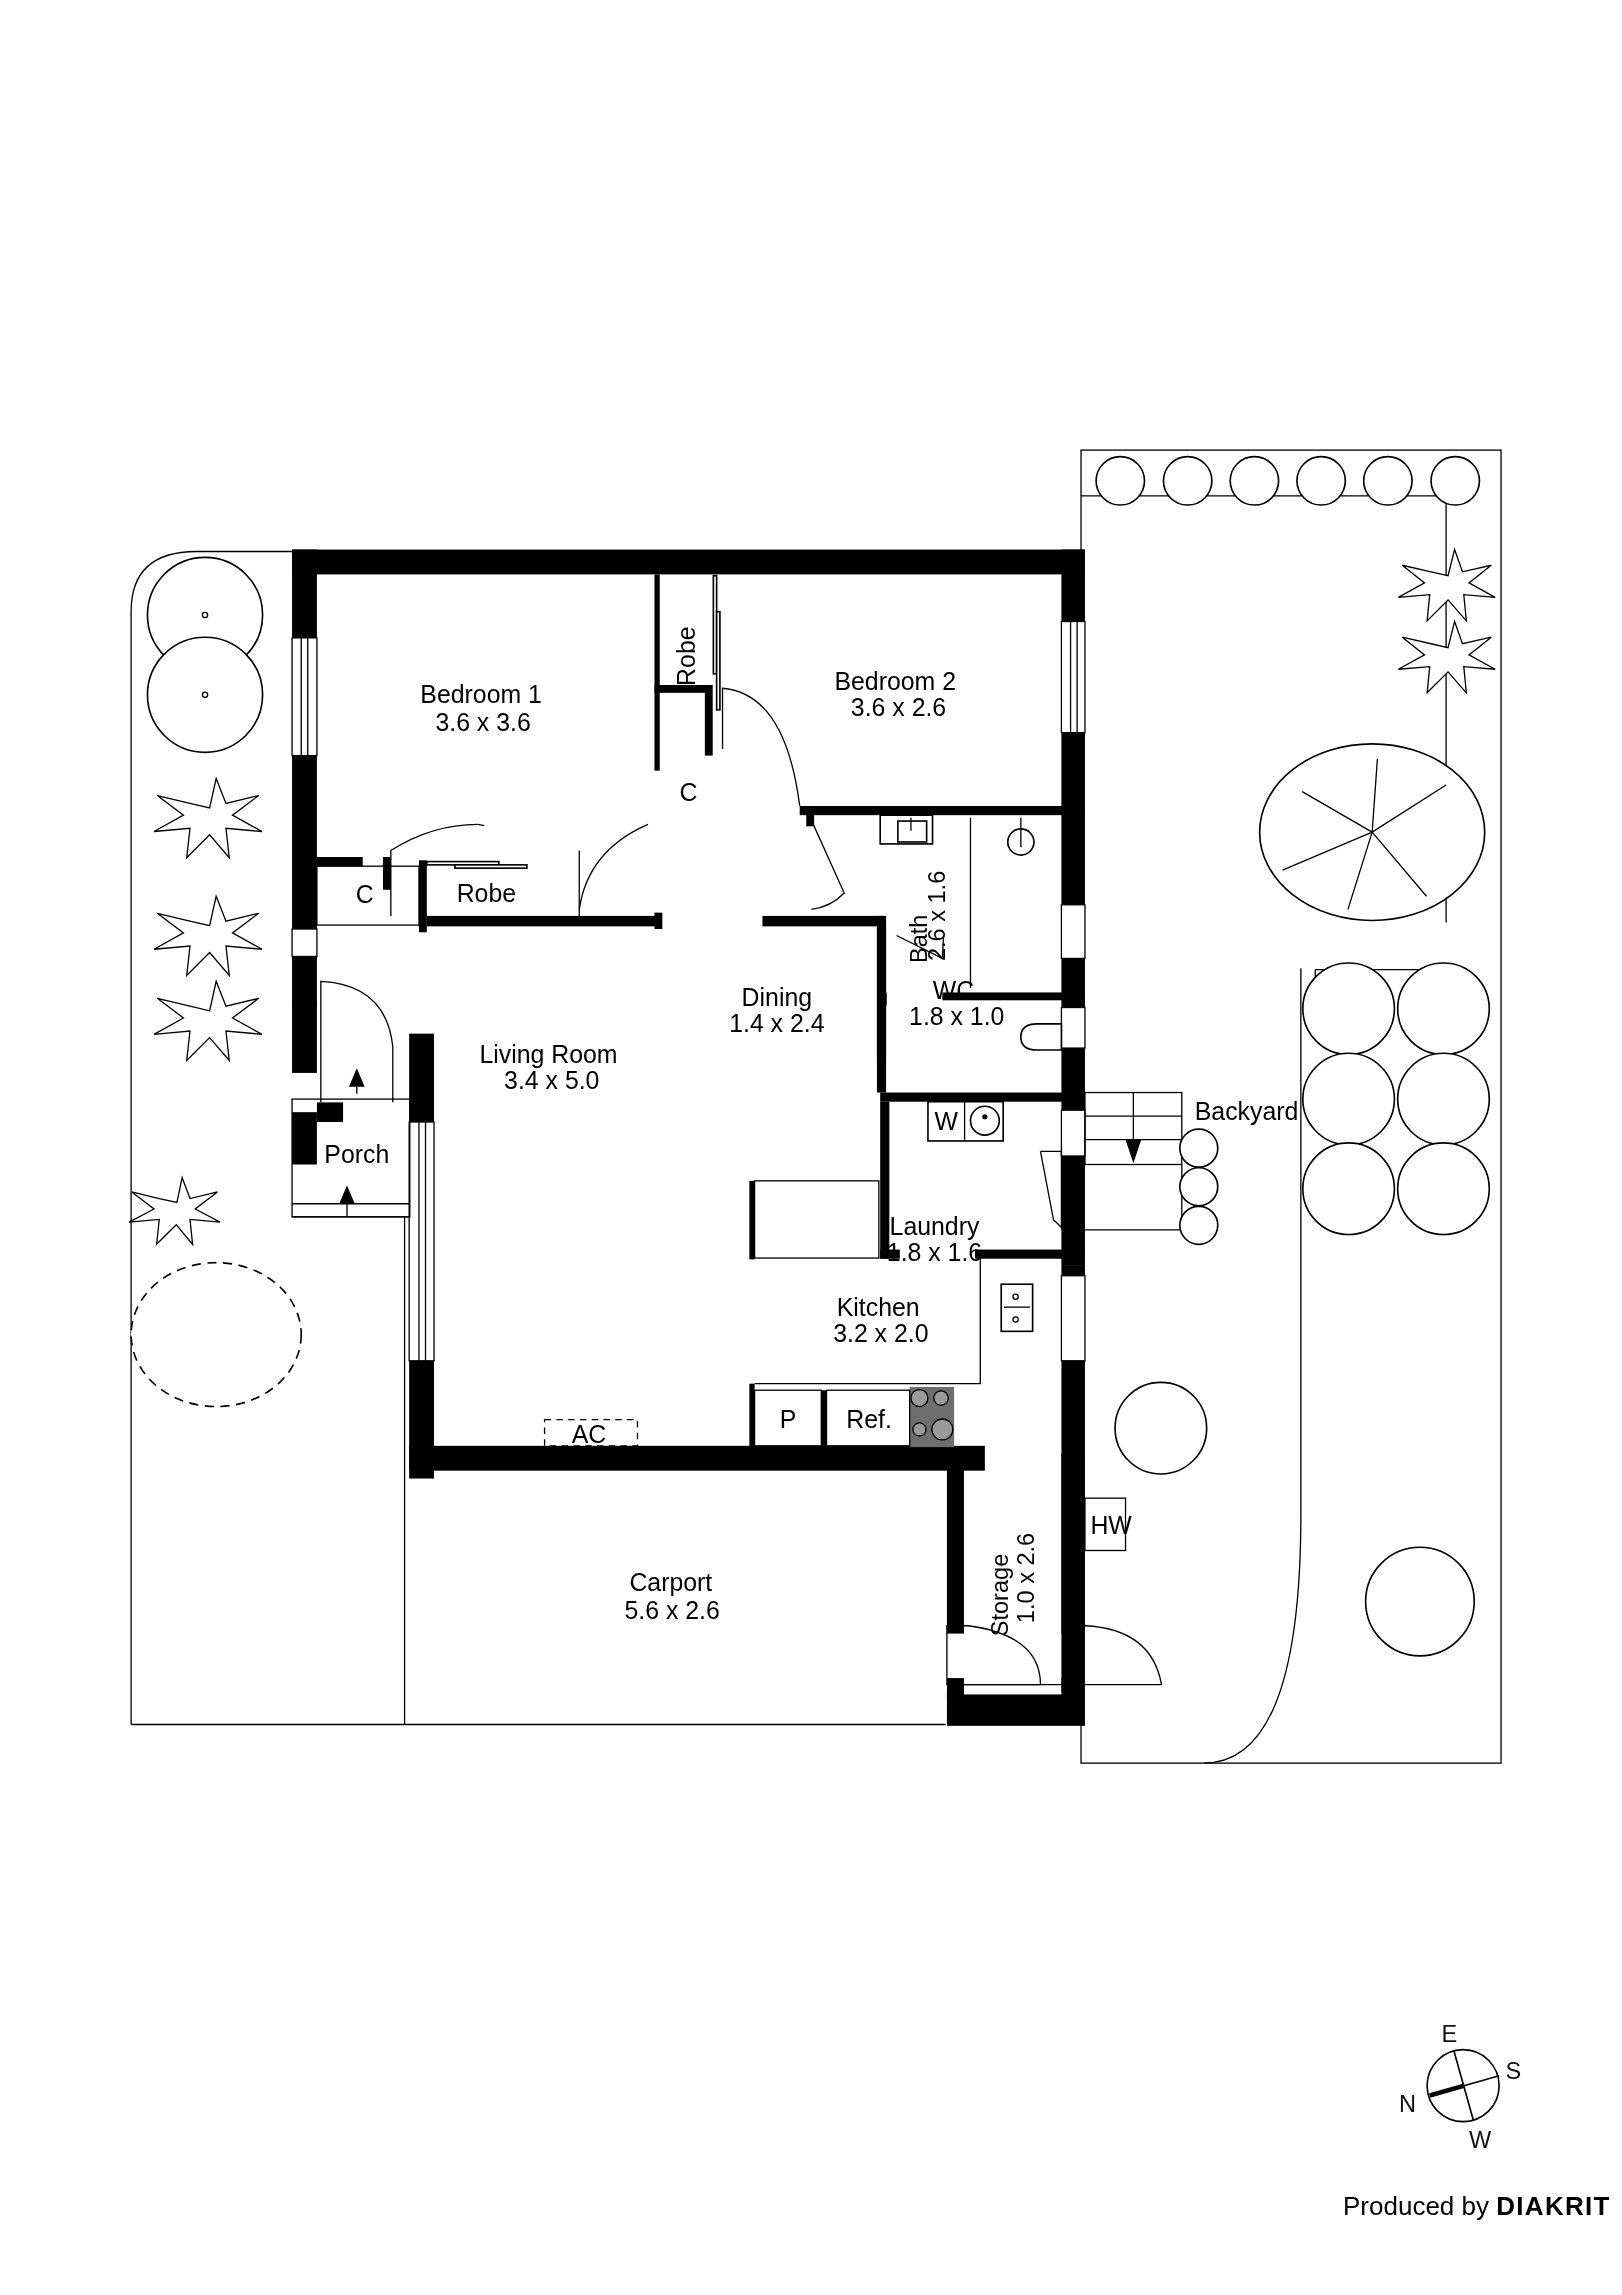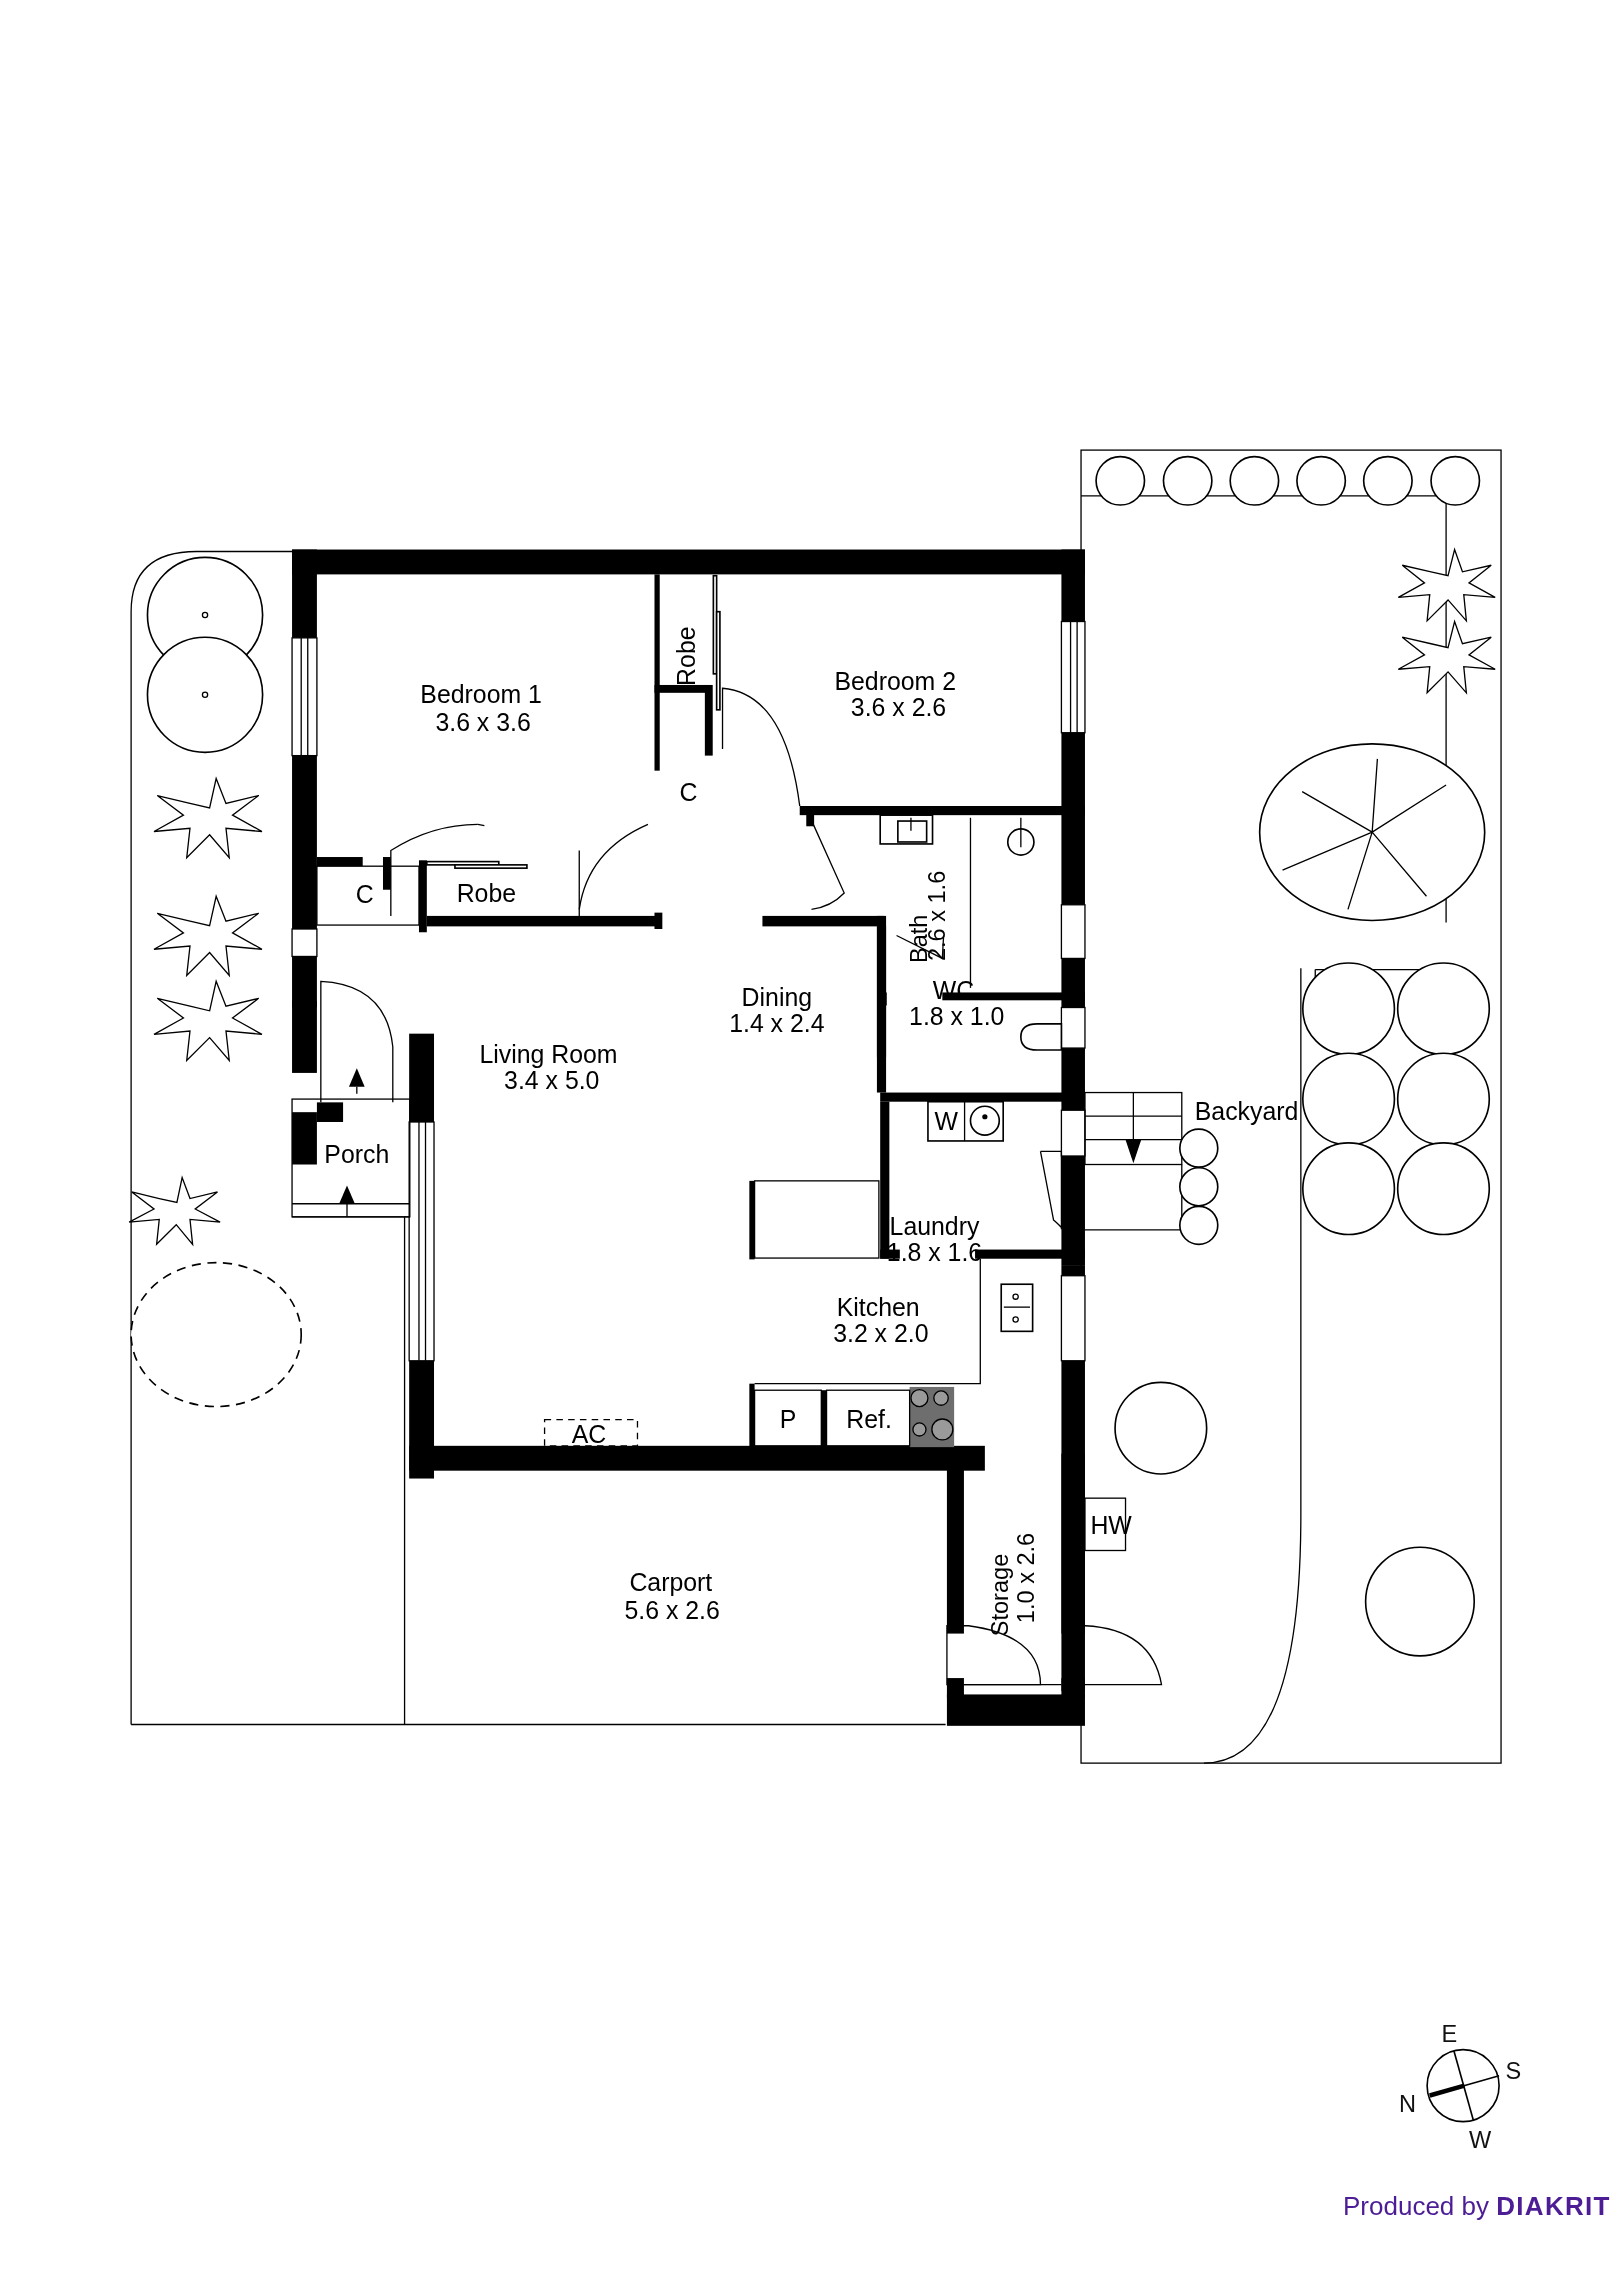--- a/index.html
+++ b/index.html
@@ -5,21 +5,21 @@
   html, body { margin: 0; padding: 0; background: #ffffff; }
   body { width: 1623px; height: 2295px; position: relative; overflow: hidden; font-family: "Liberation Sans", sans-serif; }
   #plan { position: absolute; left: 0; top: 0; width: 1623px; height: 2295px; }
   .wall { fill: #000; }
   .thin { fill: none; stroke: #000; stroke-width: 2; }
   .win { fill: #fff; stroke: #000; stroke-width: 2; }
   .fix { fill: #fff; stroke: #000; stroke-width: 2.5; }
   .lbl { font-family: "Liberation Sans", sans-serif; font-size: 38px; fill: #000; text-anchor: middle; }
   .lbl-sm { font-family: "Liberation Sans", sans-serif; font-size: 36px; fill: #000; text-anchor: middle; }
   .compass-l { font-family: "Liberation Sans", sans-serif; font-size: 36px; fill: #111; text-anchor: middle; }
-  .credit { position: absolute; left: 1343px; top: 2191px; font-size: 26px; color: #4c1d95; font-family: "Liberation Sans", sans-serif; white-space: nowrap; }
+  .credit { position: absolute; left: 1343px; top: 2191px; font-size: 26px; color: #000000; font-family: "Liberation Sans", sans-serif; white-space: nowrap; }
   .credit b { font-weight: 700; letter-spacing: 1.3px; }
   .tree { fill: #fff; stroke: #000; stroke-width: 2.5; }
   .palm { fill: #fff; stroke: #000; stroke-width: 2; }
 </style>
 </head>
 <body>
 
 <svg id="plan" viewBox="0 0 2480 3508" xmlns="http://www.w3.org/2000/svg">
 
   <g>

